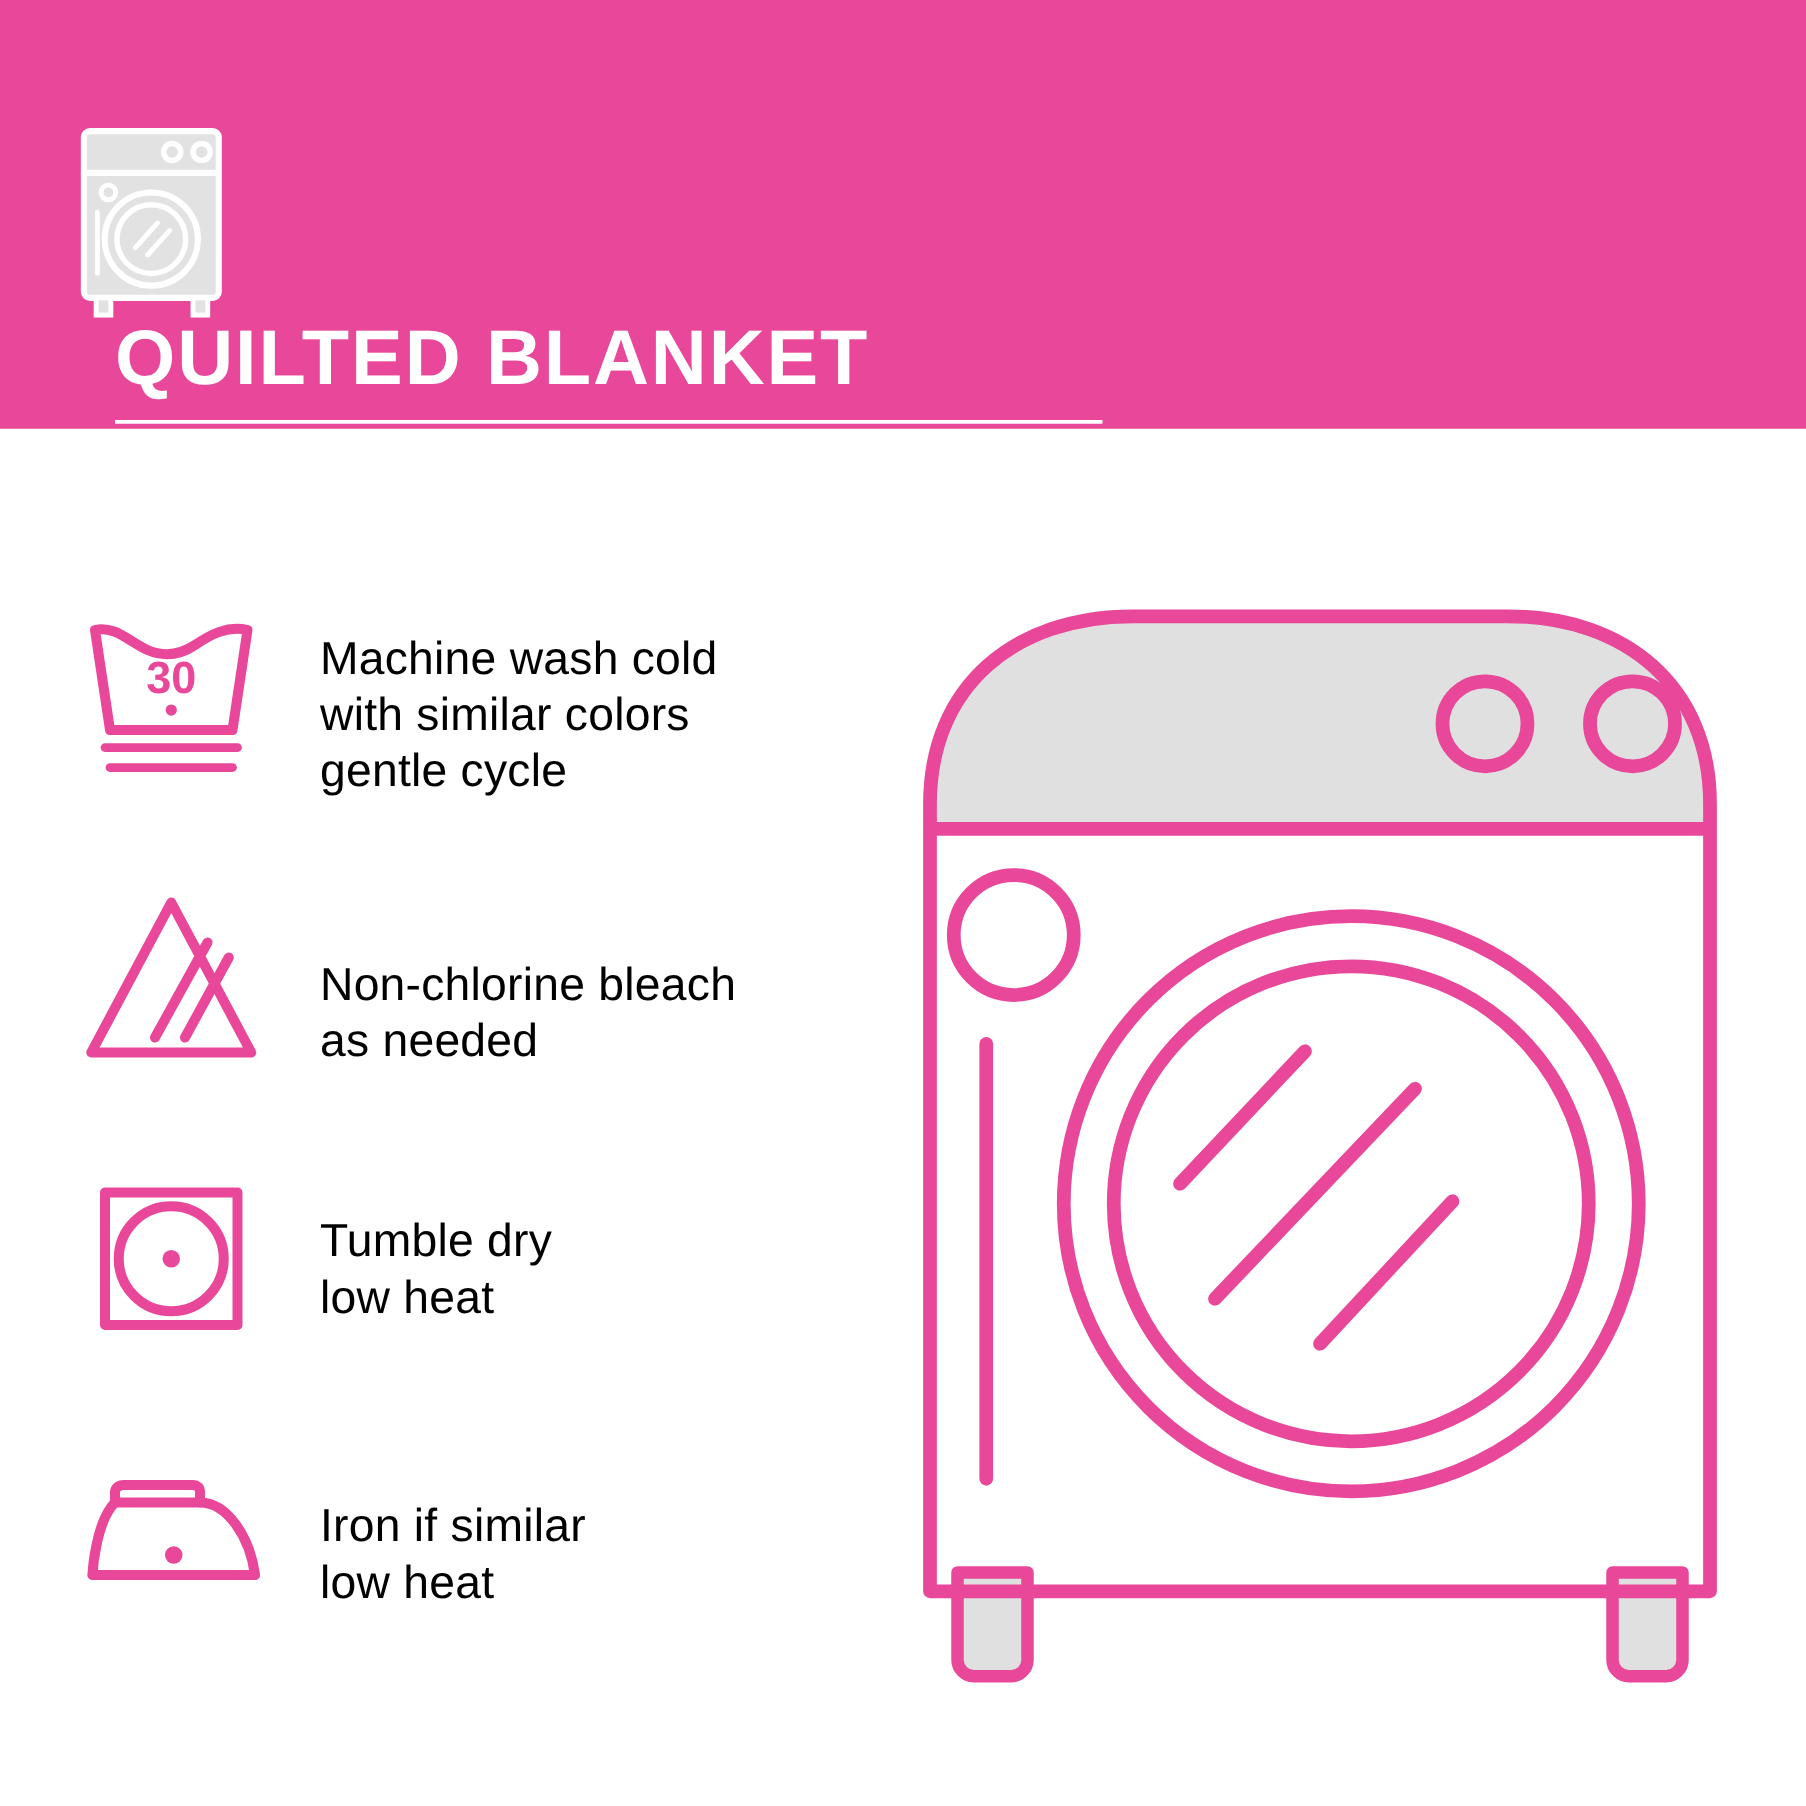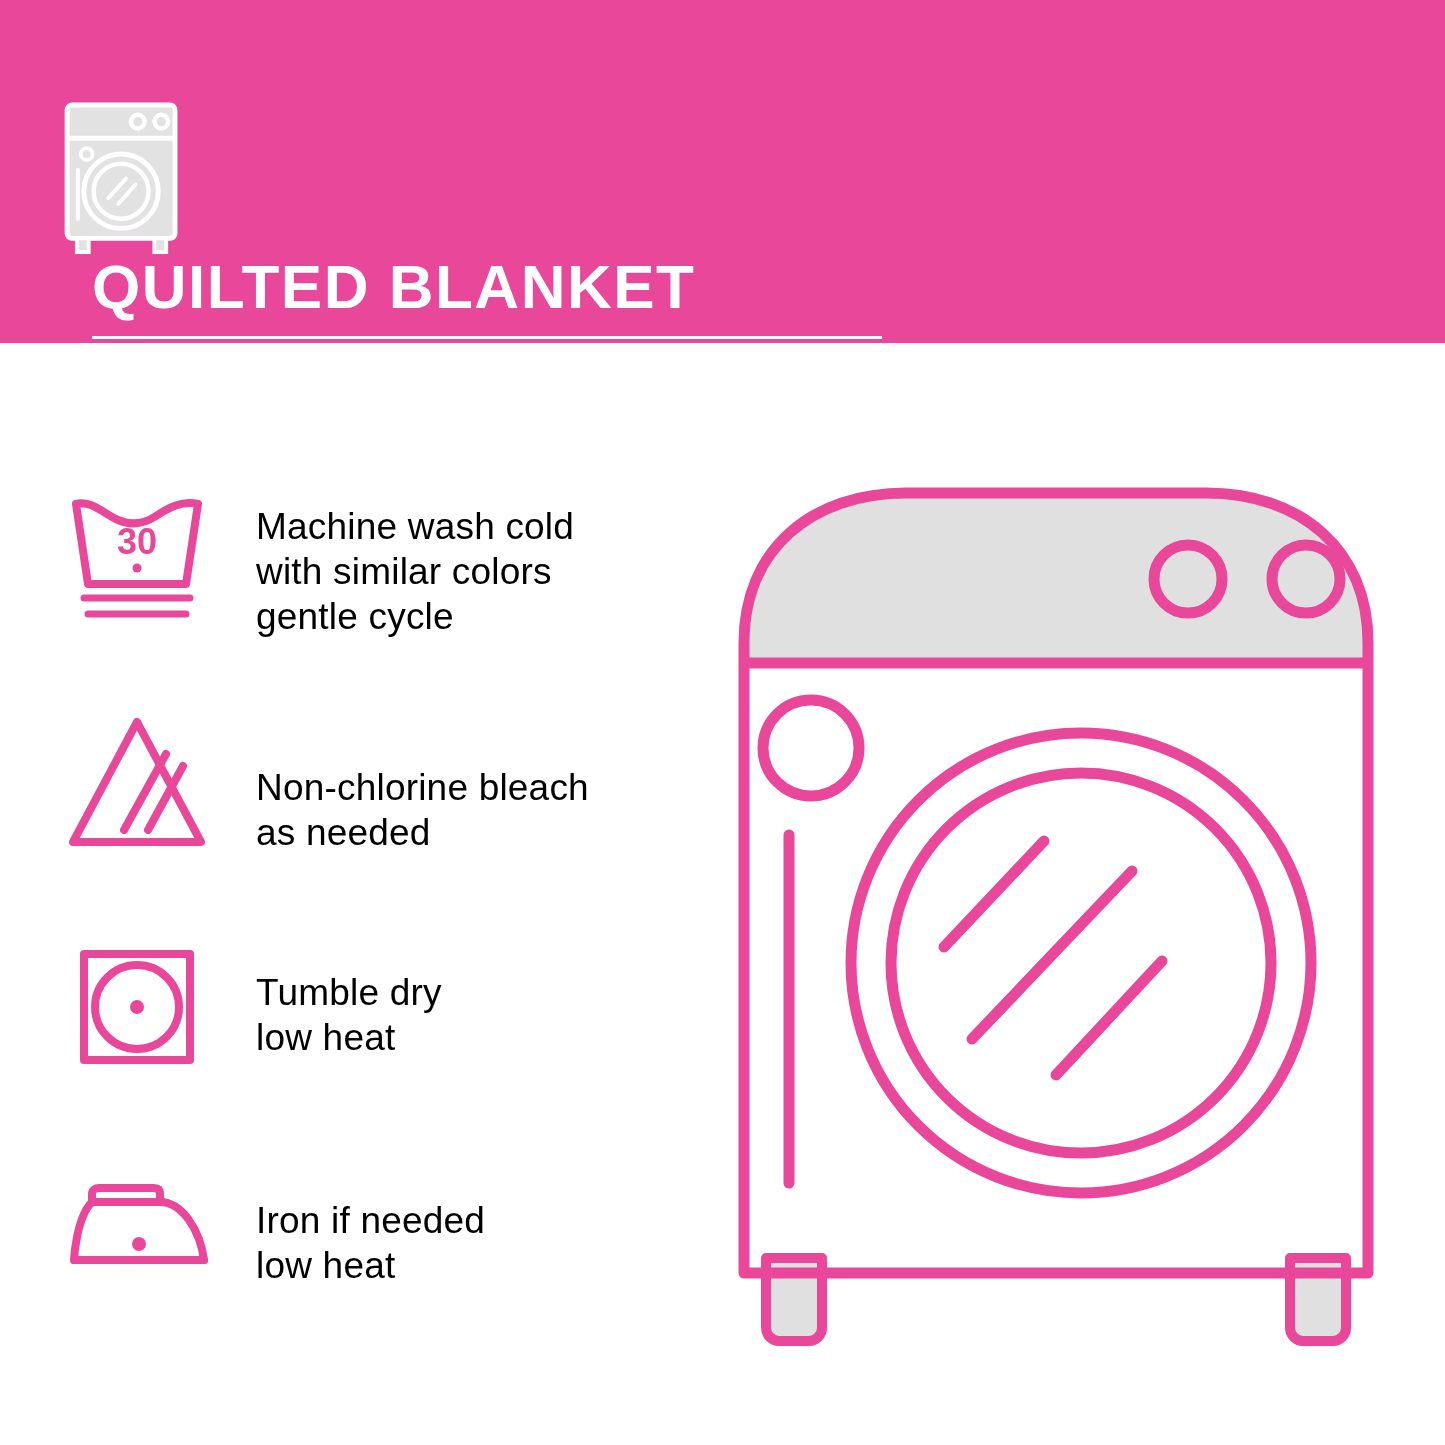--- a/index.html
+++ b/index.html
@@ -191,21 +191,21 @@
           <path d="M30 44 L 98 44 C 120 44, 138 72, 142 102 L 12 102
                    C 12 102, 14 60, 30 44 Z"></path>
 
           <path d="M30 44 L 30 36 C 30 32, 33 30, 37 30 L 92 30 C 96 30, 98 32, 98 36 L 98 44"></path>
 
           <line x1="12" y1="102" x2="142" y2="102"></line>
         </g>
         <circle cx="77" cy="86" r="7" fill="#e8479a"></circle>
       </svg>
     </div>
-    <div class="care-label">Iron if needed
+    <div class="care-label">Iron if similar
 low heat</div>
   </div>
 
 </div>
 
 <svg id="washer-illustration" viewBox="0 0 660 880">
 
   <g>
     <path d="M40 775 L 96 775 L 96 845 C 96 852, 90 858, 83 858 L 53 858
              C 46 858, 40 852, 40 845 Z" fill="#e0e0e0" stroke="#e8479a" stroke-width="10" stroke-linejoin="round"></path>

